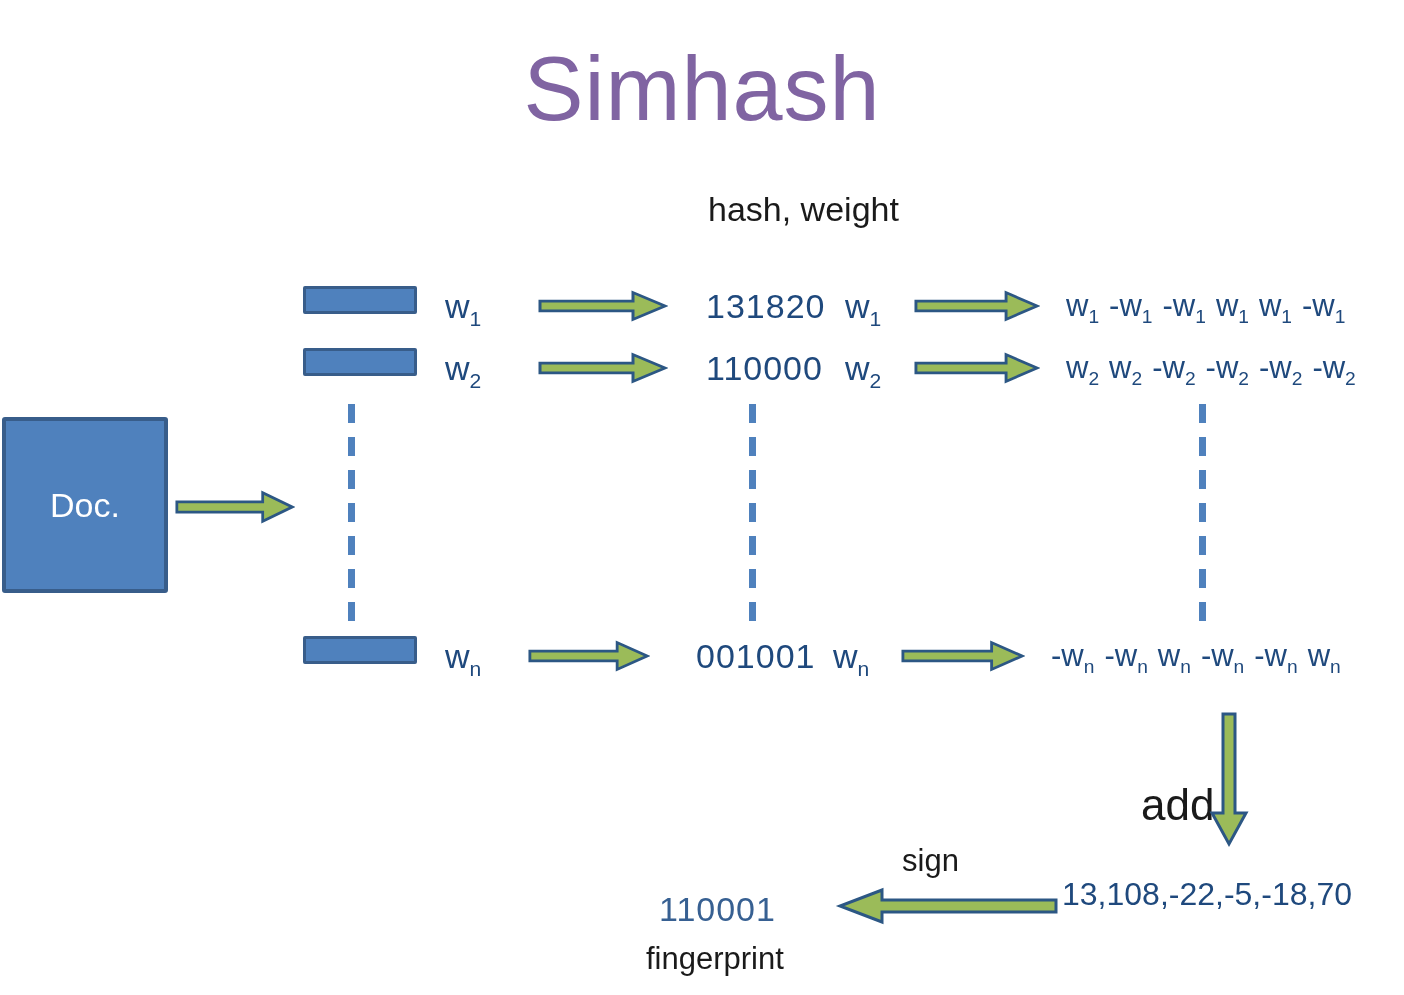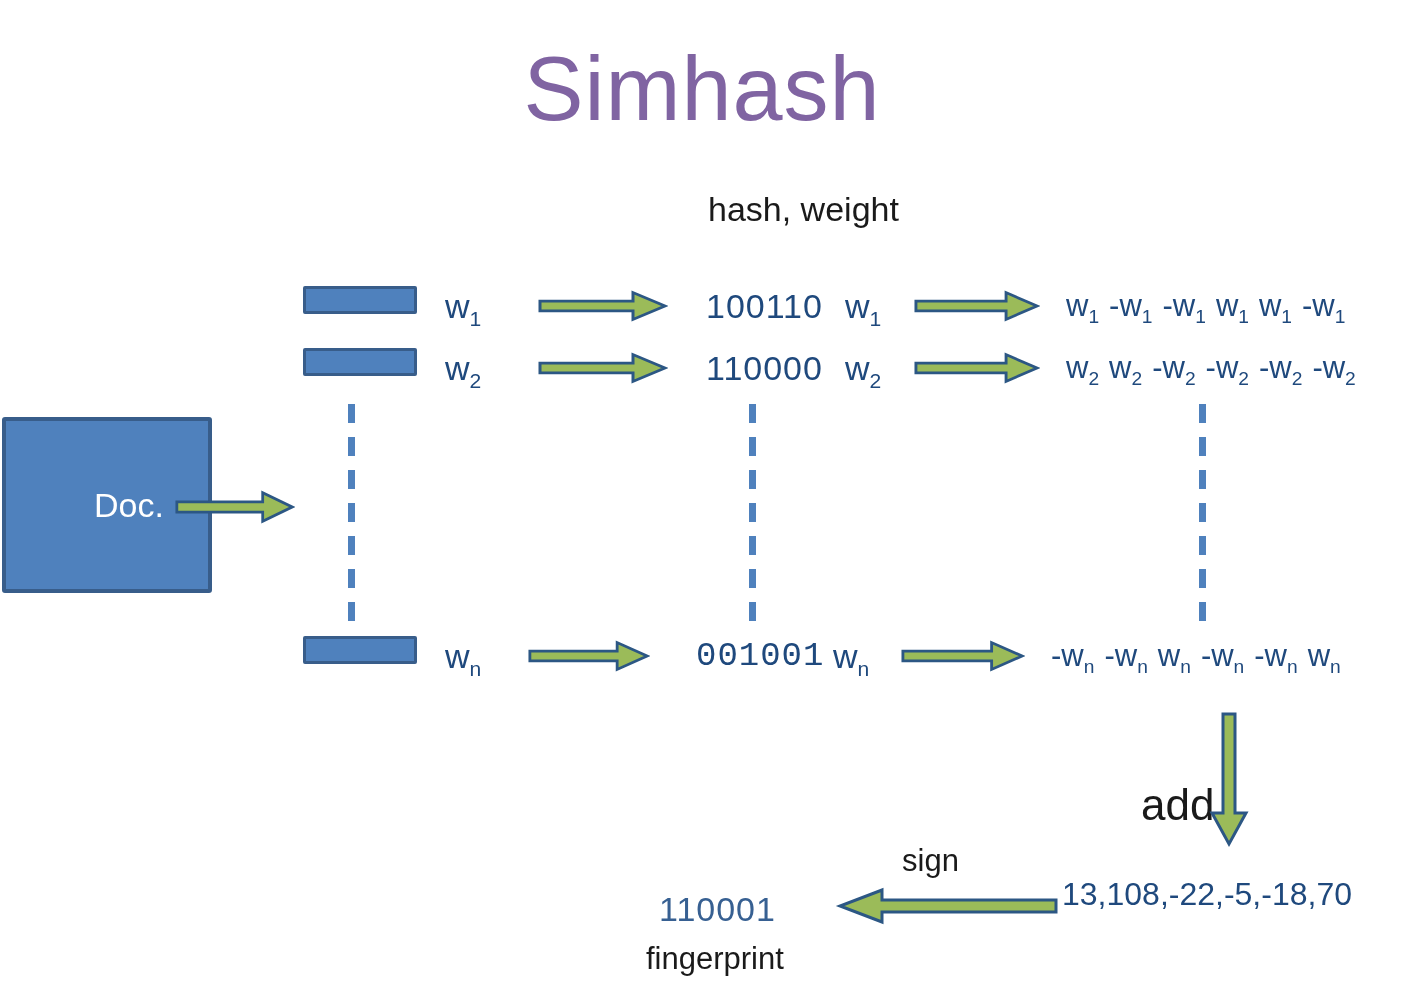--- a/index.html
+++ b/index.html
@@ -26,32 +26,32 @@
         border:3px solid var(--c-border,#385D8A);border-radius:2px;}
   .wlabel{left:445px;font-size:34px;color:var(--c-blue,#1F497D);}
   .arrow{position:absolute;}
   .row .a1{left:538px;top:4px;width:130px;height:32px;}
   .row .a2{left:914px;top:4px;width:126px;height:32px;}
   .row .hash{left:706px;font-size:34px;color:var(--c-blue,#1F497D);letter-spacing:1px;}
   .row .hweight{left:845px;font-size:34px;color:var(--c-blue,#1F497D);}
   .row .terms{left:1066px;font-size:31px;color:var(--c-blue,#1F497D);
               display:flex;gap:10px;line-height:40px;white-space:nowrap;}
   .row-n .a1{left:528px;width:122px;}
-  .row-n .hash{left:696px;font-family:Liberation Mono, monospace;}
+  .row-n .hash{left:696px;}
   .row-n .hweight{left:833px;}
   .row-n .a2{left:901px;width:124px;}
   .row-n .terms{left:1051px;}
   sub{font-size:0.62em;line-height:0;}
 
   
   .doc-box{position:absolute;left:2px;top:417px;width:158px;height:168px;
            background:var(--c-fill,#4F81BD);
            border:4px solid var(--c-border,#385D8A);border-radius:3px;
            display:flex;align-items:center;justify-content:center;
-           color:#fff;font-size:34px;padding-left:44px;}
+           color:#fff;font-size:34px;}
   .doc-arrow{left:175px;top:490px;width:120px;height:34px;}
 
   
   .dash{position:absolute;top:404px;height:222px;width:7px;
         background:repeating-linear-gradient(to bottom,
           var(--c-fill,#4F81BD) 0 19px, transparent 19px 33px);}
   .dash-1{left:348px;}
   .dash-2{left:749px;}
   .dash-3{left:1199px;}
 
@@ -88,21 +88,21 @@
   <div class="arrow doc-arrow"><svg viewBox="0 0 130 36" preserveAspectRatio="none" width="100%" height="100%">
         <polygon points="2,12.5 95,12.5 95,3 127,18 95,33 95,23.5 2,23.5" fill="#9BBB59" stroke="#2C5784" stroke-width="3" stroke-linejoin="miter"></polygon>
       </svg></div>
 
   <div class="row row-1">
     <div class="rect"></div>
     <div class="wlabel"><span>w<sub>1</sub></span></div>
     <div class="arrow a1"><svg viewBox="0 0 130 36" preserveAspectRatio="none" width="100%" height="100%">
           <polygon points="2,12.5 95,12.5 95,3 127,18 95,33 95,23.5 2,23.5" fill="#9BBB59" stroke="#2C5784" stroke-width="3" stroke-linejoin="miter"></polygon>
         </svg></div>
-    <div class="hash">100110</div>
+    <div class="hash">131820</div>
     <div class="hweight"><span>w<sub>1</sub></span></div>
     <div class="arrow a2"><svg viewBox="0 0 130 36" preserveAspectRatio="none" width="100%" height="100%">
           <polygon points="2,12.5 95,12.5 95,3 127,18 95,33 95,23.5 2,23.5" fill="#9BBB59" stroke="#2C5784" stroke-width="3" stroke-linejoin="miter"></polygon>
         </svg></div>
     <div class="terms">
         <span>w<sub>1</sub></span>
         <span>-w<sub>1</sub></span>
         <span>-w<sub>1</sub></span>
         <span>w<sub>1</sub></span>
         <span>w<sub>1</sub></span>

